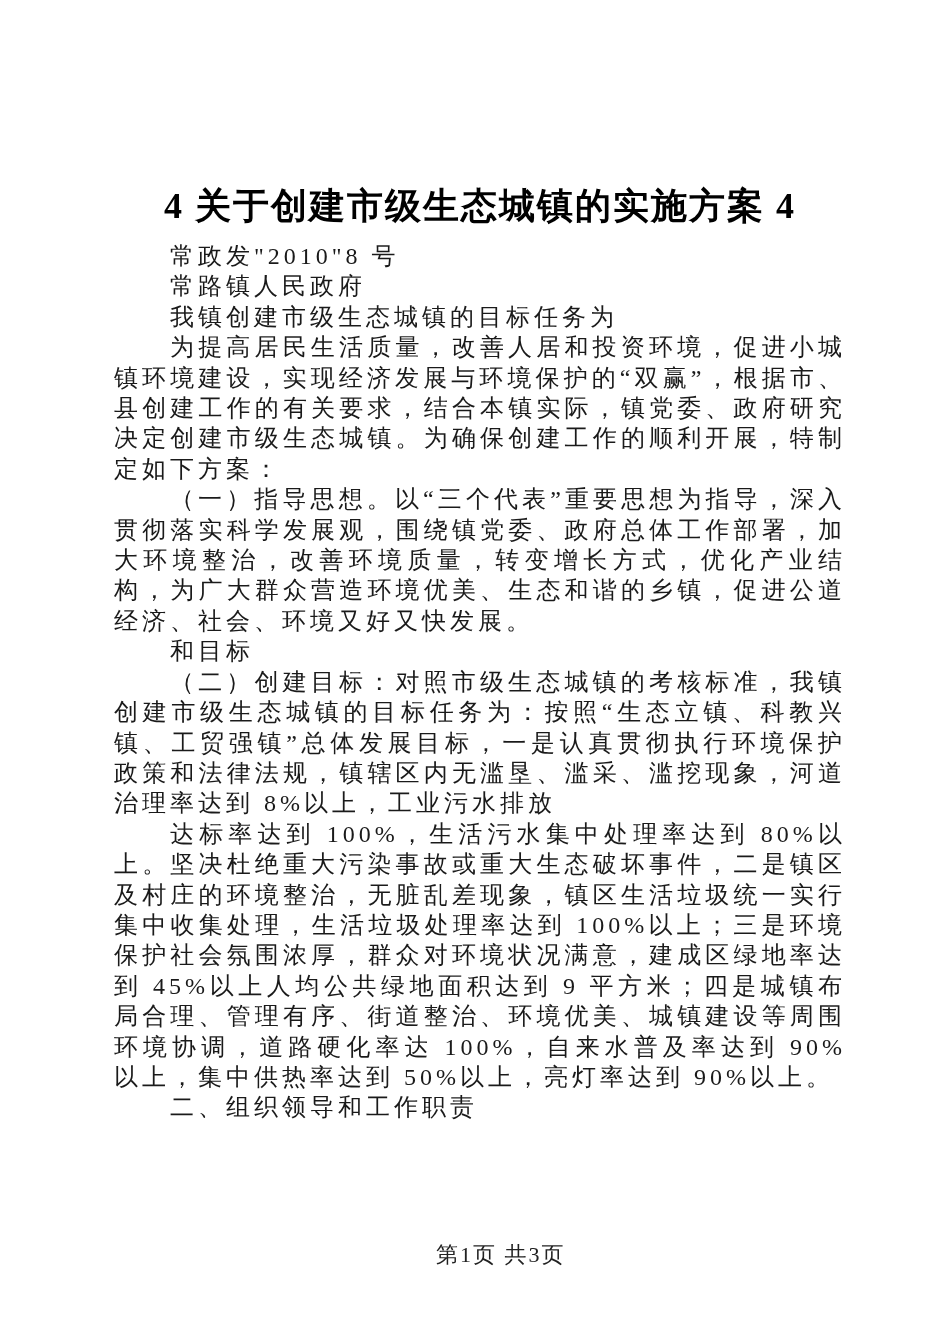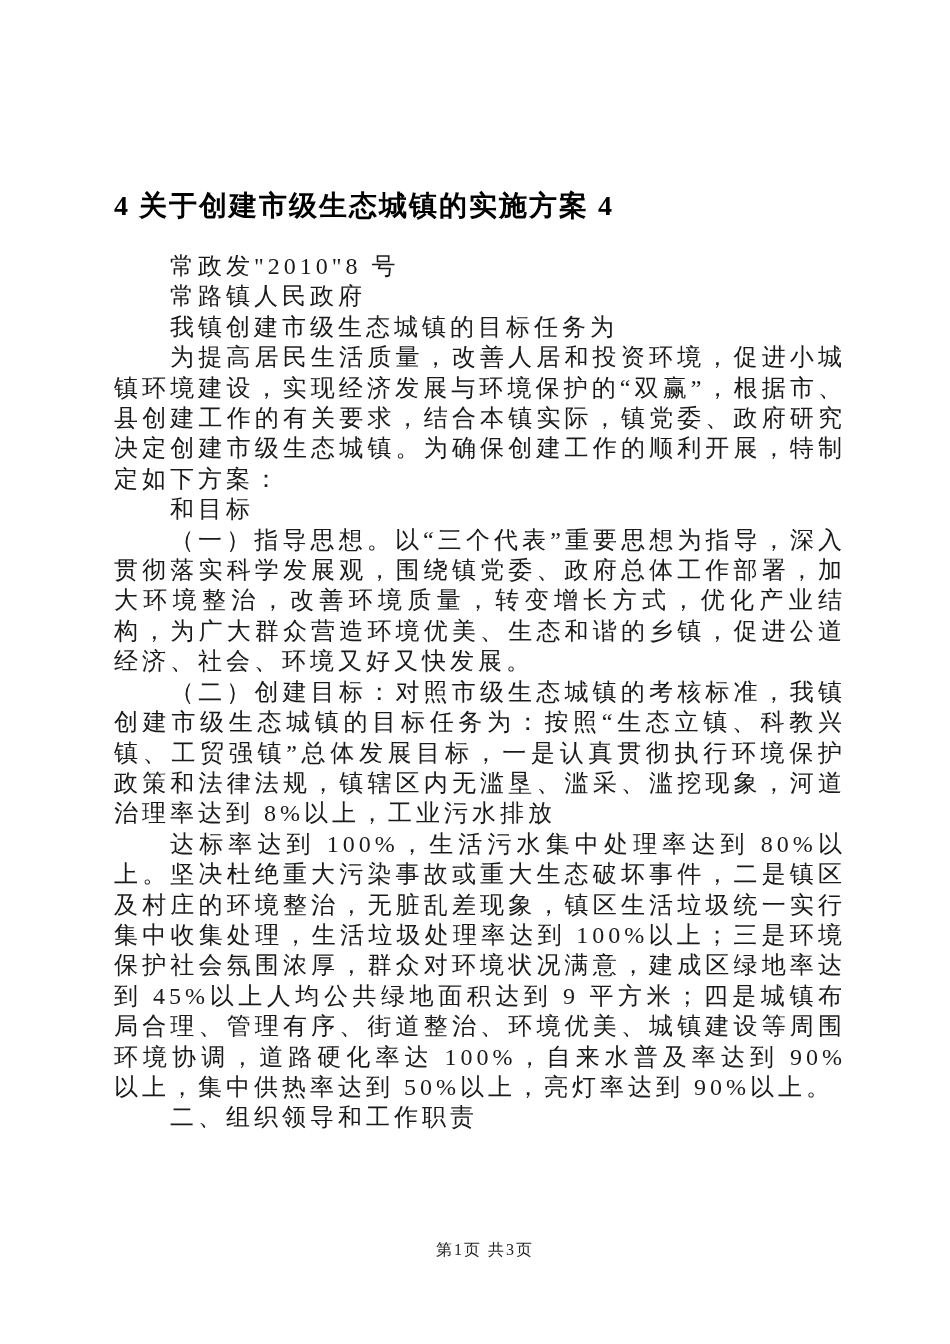--- a/index.html
+++ b/index.html
@@ -16,60 +16,61 @@
     overflow: hidden;
     font-family: "Liberation Serif", serif;
   }
   .content {
     position: absolute;
     left: 114px;
     top: 183px;
     width: 732px;
   }
   .doc-title {
-    margin: 0 0 22px 0;
-    font-size: 28px;
+    margin: 0 0 12px 0;
+    font-size: 36px;
     line-height: 46px;
     font-weight: 700;
+    text-align: center;
     letter-spacing: 2px;
     color: #000000;
   }
   .body-text p {
     margin: 0;
     font-size: 24px;
     line-height: 30.4px;
     letter-spacing: 4px;
     text-align: justify;
     text-indent: 56px;
     color: #1a1a1a;
     font-weight: 400;
   }
   .page-footer {
     position: absolute;
     top: 1240px;
     left: 436px;
-    font-size: 16px;
+    font-size: 22px;
     letter-spacing: 2px;
     color: #222222;
   }
 </style>
 </head>
 <body>
 
 <div class="page">
   <div class="content">
     <h1 class="doc-title">4 关于创建市级生态城镇的实施方案 4</h1>
 
     <div class="body-text">
       <p>常政发"2010"8 号</p>
       <p>常路镇人民政府</p>
       <p>我镇创建市级生态城镇的目标任务为</p>
       <p>为提高居民生活质量，改善人居和投资环境，促进小城镇环境建设，实现经济发展与环境保护的“双赢”，根据市、县创建工作的有关要求，结合本镇实际，镇党委、政府研究决定创建市级生态城镇。为确保创建工作的顺利开展，特制定如下方案：</p>
+      <p>（一）指导思想。以“三个代表”重要思想为指导，深入贯彻落实科学发展观，围绕镇党委、政府总体工作部署，加大环境整治，改善环境质量，转变增长方式，优化产业结构，为广大群众营造环境优美、生态和谐的乡镇，促进公道经济、社会、环境又好又快发展。</p>
       <p>和目标</p>
-      <p>（一）指导思想。以“三个代表”重要思想为指导，深入贯彻落实科学发展观，围绕镇党委、政府总体工作部署，加大环境整治，改善环境质量，转变增长方式，优化产业结构，为广大群众营造环境优美、生态和谐的乡镇，促进公道经济、社会、环境又好又快发展。</p>
       <p>（二）创建目标：对照市级生态城镇的考核标准，我镇创建市级生态城镇的目标任务为：按照“生态立镇、科教兴镇、工贸强镇”总体发展目标，一是认真贯彻执行环境保护政策和法律法规，镇辖区内无滥垦、滥采、滥挖现象，河道治理率达到 8%以上，工业污水排放</p>
       <p>达标率达到 100%，生活污水集中处理率达到 80%以上。坚决杜绝重大污染事故或重大生态破坏事件，二是镇区及村庄的环境整治，无脏乱差现象，镇区生活垃圾统一实行集中收集处理，生活垃圾处理率达到 100%以上；三是环境保护社会氛围浓厚，群众对环境状况满意，建成区绿地率达到 45%以上人均公共绿地面积达到 9 平方米；四是城镇布局合理、管理有序、街道整治、环境优美、城镇建设等周围环境协调，道路硬化率达 100%，自来水普及率达到 90%以上，集中供热率达到 50%以上，亮灯率达到 90%以上。</p>
       <p>二、组织领导和工作职责</p>
     </div>
   </div>
 
   <div class="page-footer">第1页 共3页</div>
 </div>
 
 </body></html>

